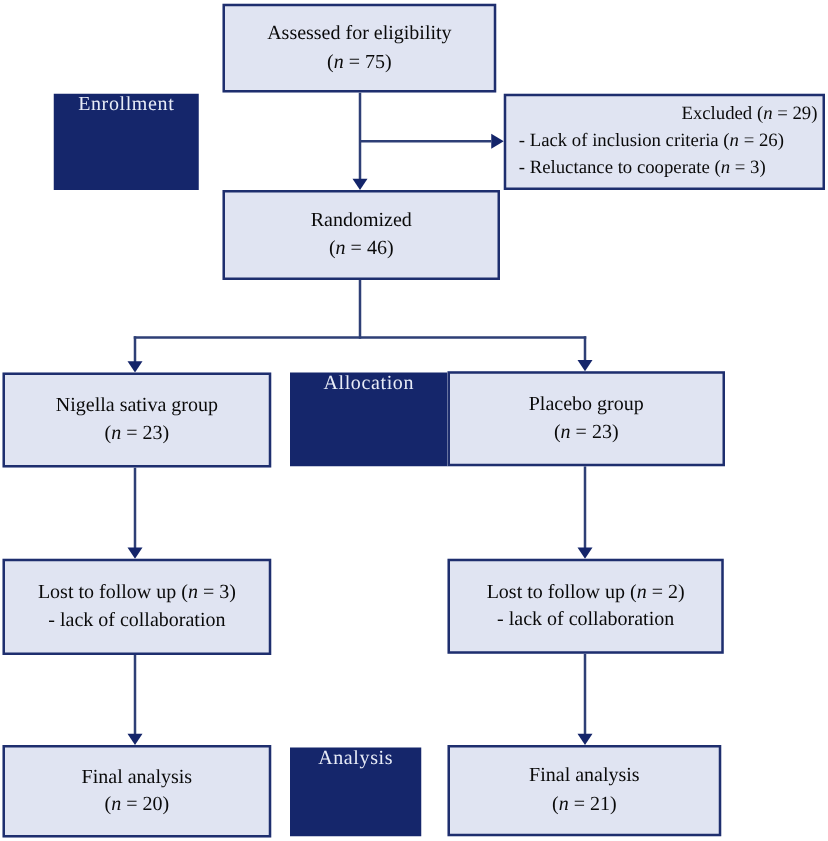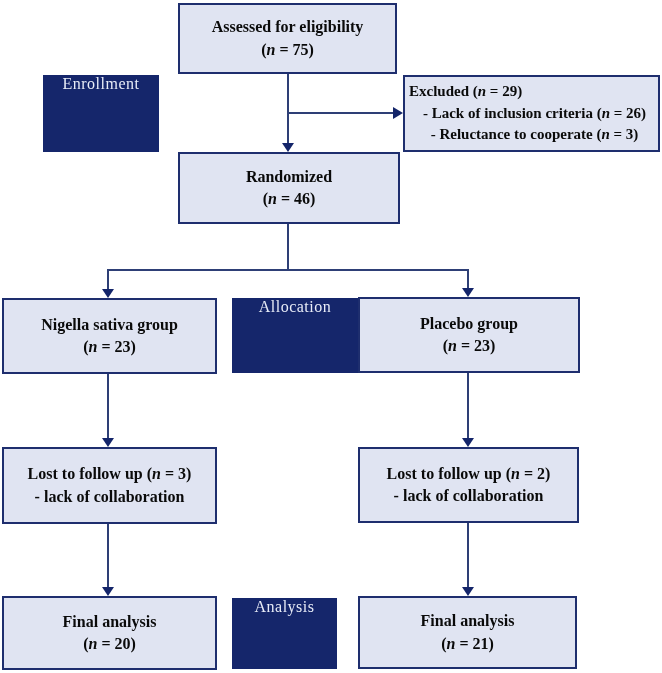--- a/index.html
+++ b/index.html
@@ -25,24 +25,24 @@
     border:2px solid var(--box-border);
     box-sizing:border-box;
     display:flex;
     flex-direction:column;
     justify-content:center;
     align-items:center;
     text-align:center;
     font-size:16px;
     line-height:1.4;
   }
-  .box .line{white-space:nowrap;font-weight:bold;}
+  .box .line{white-space:nowrap;}
   .box.excluded{font-size:15px;align-items:stretch;line-height:1.45;padding:2px 4px;}
-  .box.excluded .line{text-align:center;padding-left:6px;}
-  .box.excluded .line.first{text-align:left;padding-left:0;}
+  .box.excluded .line{text-align:left;padding-left:6px;}
+  .box.excluded .line.first{text-align:right;padding-left:0;}
   .stage{
     position:absolute;
     background:var(--navy);
     color:var(--navy-text);
     display:flex;
     justify-content:center;
     font-size:16px;
     letter-spacing:.5px;
     box-sizing:border-box;
   }

